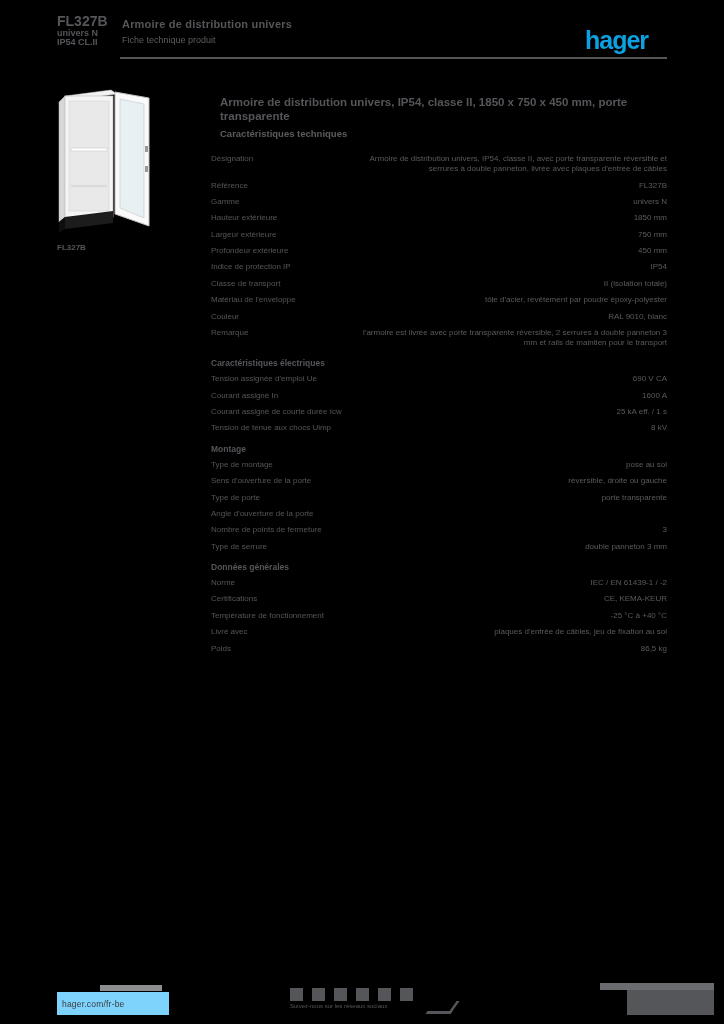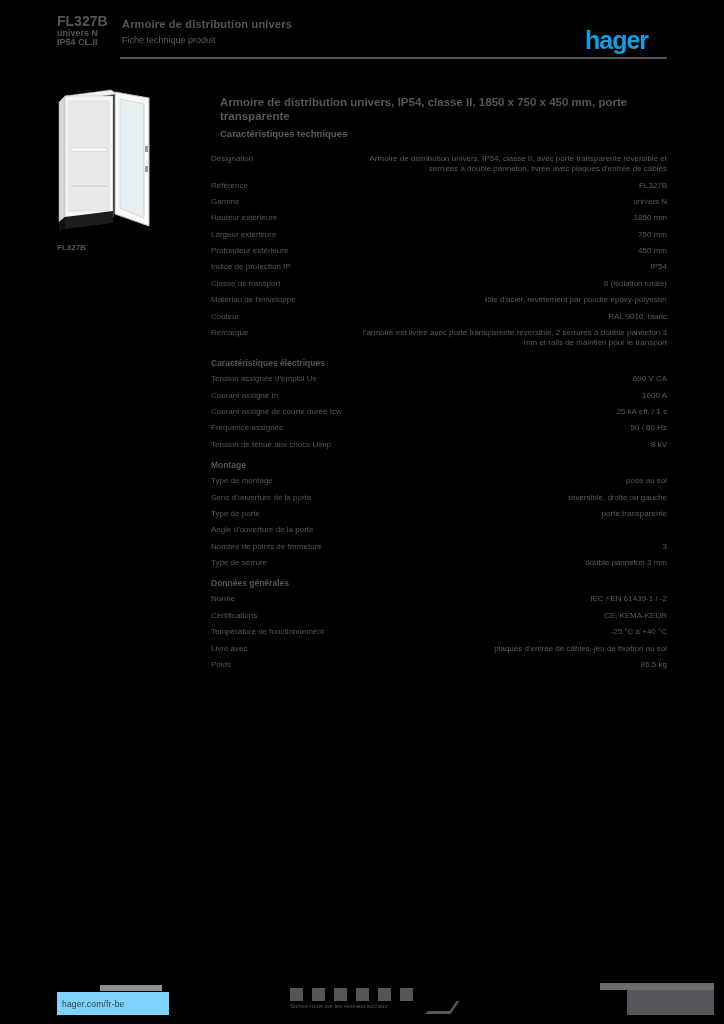--- a/index.html
+++ b/index.html
@@ -142,24 +142,20 @@
       </div>
       <div class="spec-row">
         <span class="lbl">Courant assigné In</span>
         <span class="val">1600 A</span>
       </div>
       <div class="spec-row">
         <span class="lbl">Courant assigné de courte durée Icw</span>
         <span class="val">25 kA eff. / 1 s</span>
       </div>
       <div class="spec-row">
-        <span class="lbl">Fréquence assignée</span>
-        <span class="val">50 / 60 Hz</span>
-      </div>
-      <div class="spec-row">
         <span class="lbl">Tension de tenue aux chocs Uimp</span>
         <span class="val">8 kV</span>
       </div>
       <div class="spec-heading">Montage</div>
       <div class="spec-row">
         <span class="lbl">Type de montage</span>
         <span class="val">pose au sol</span>
       </div>
       <div class="spec-row">
         <span class="lbl">Sens d'ouverture de la porte</span>

